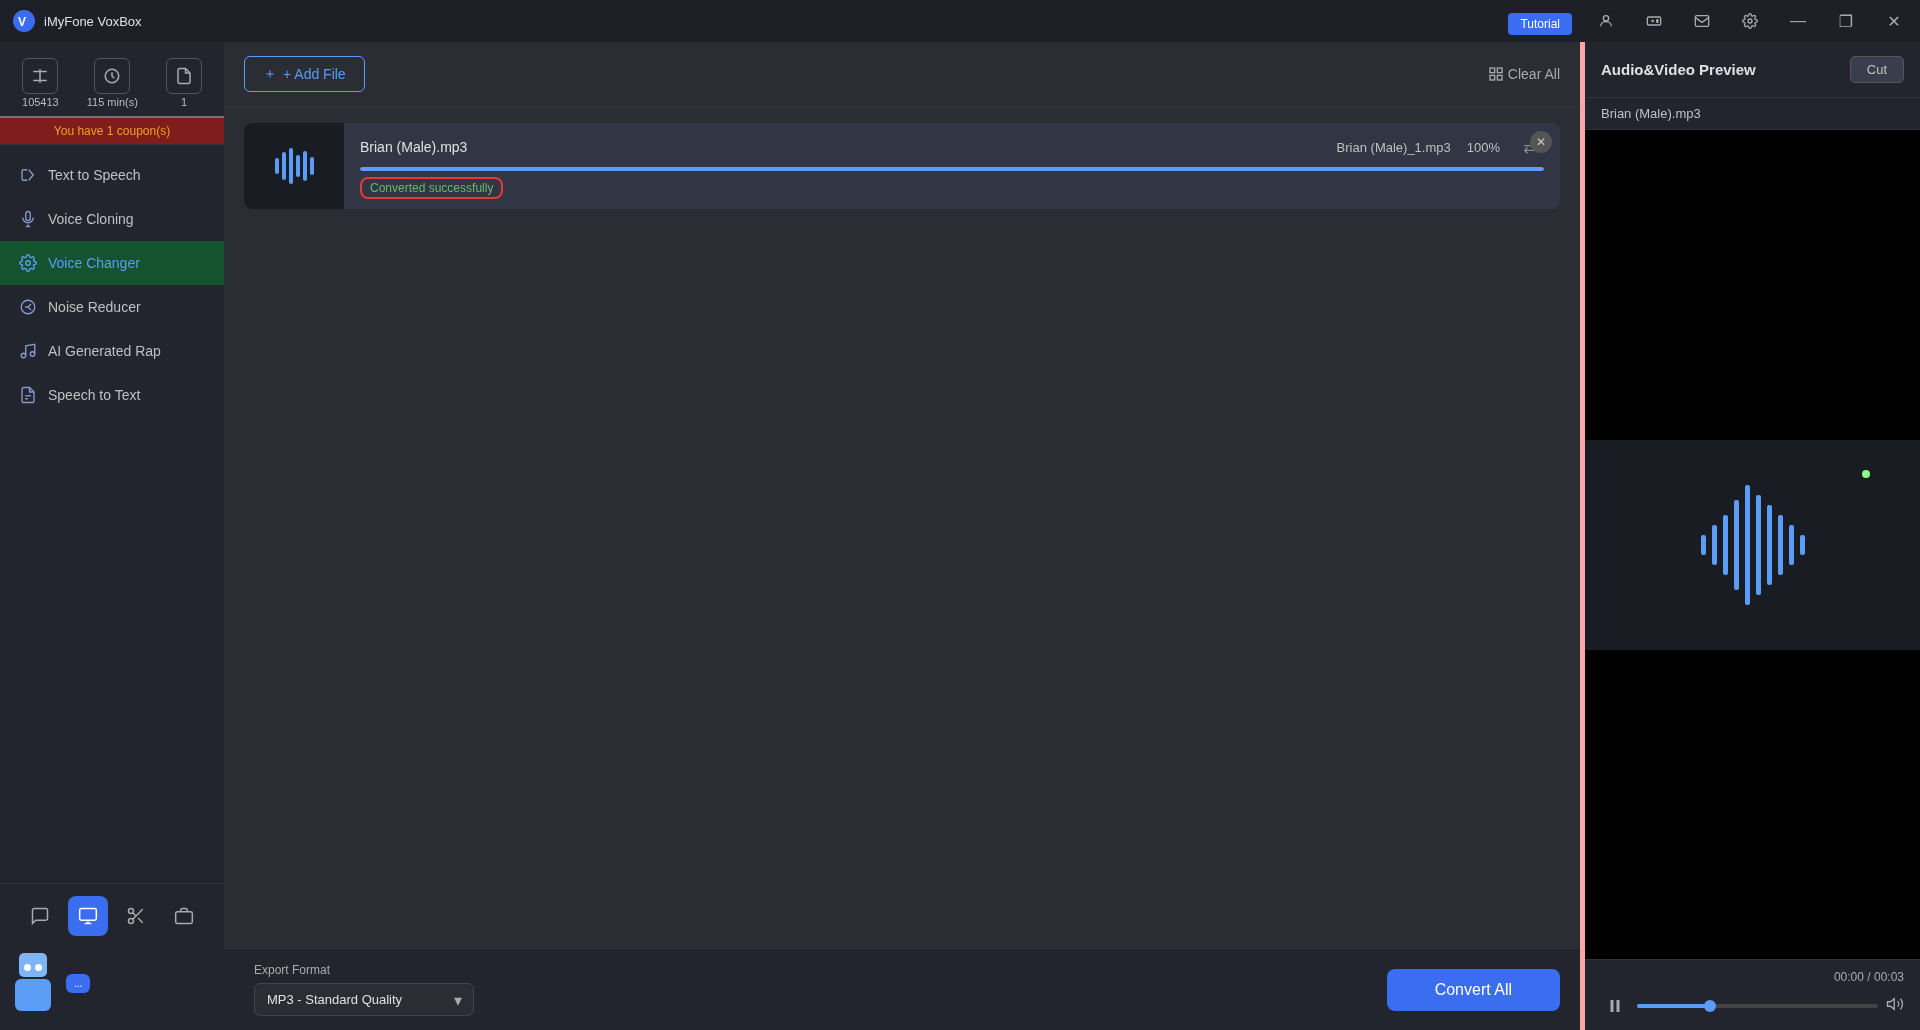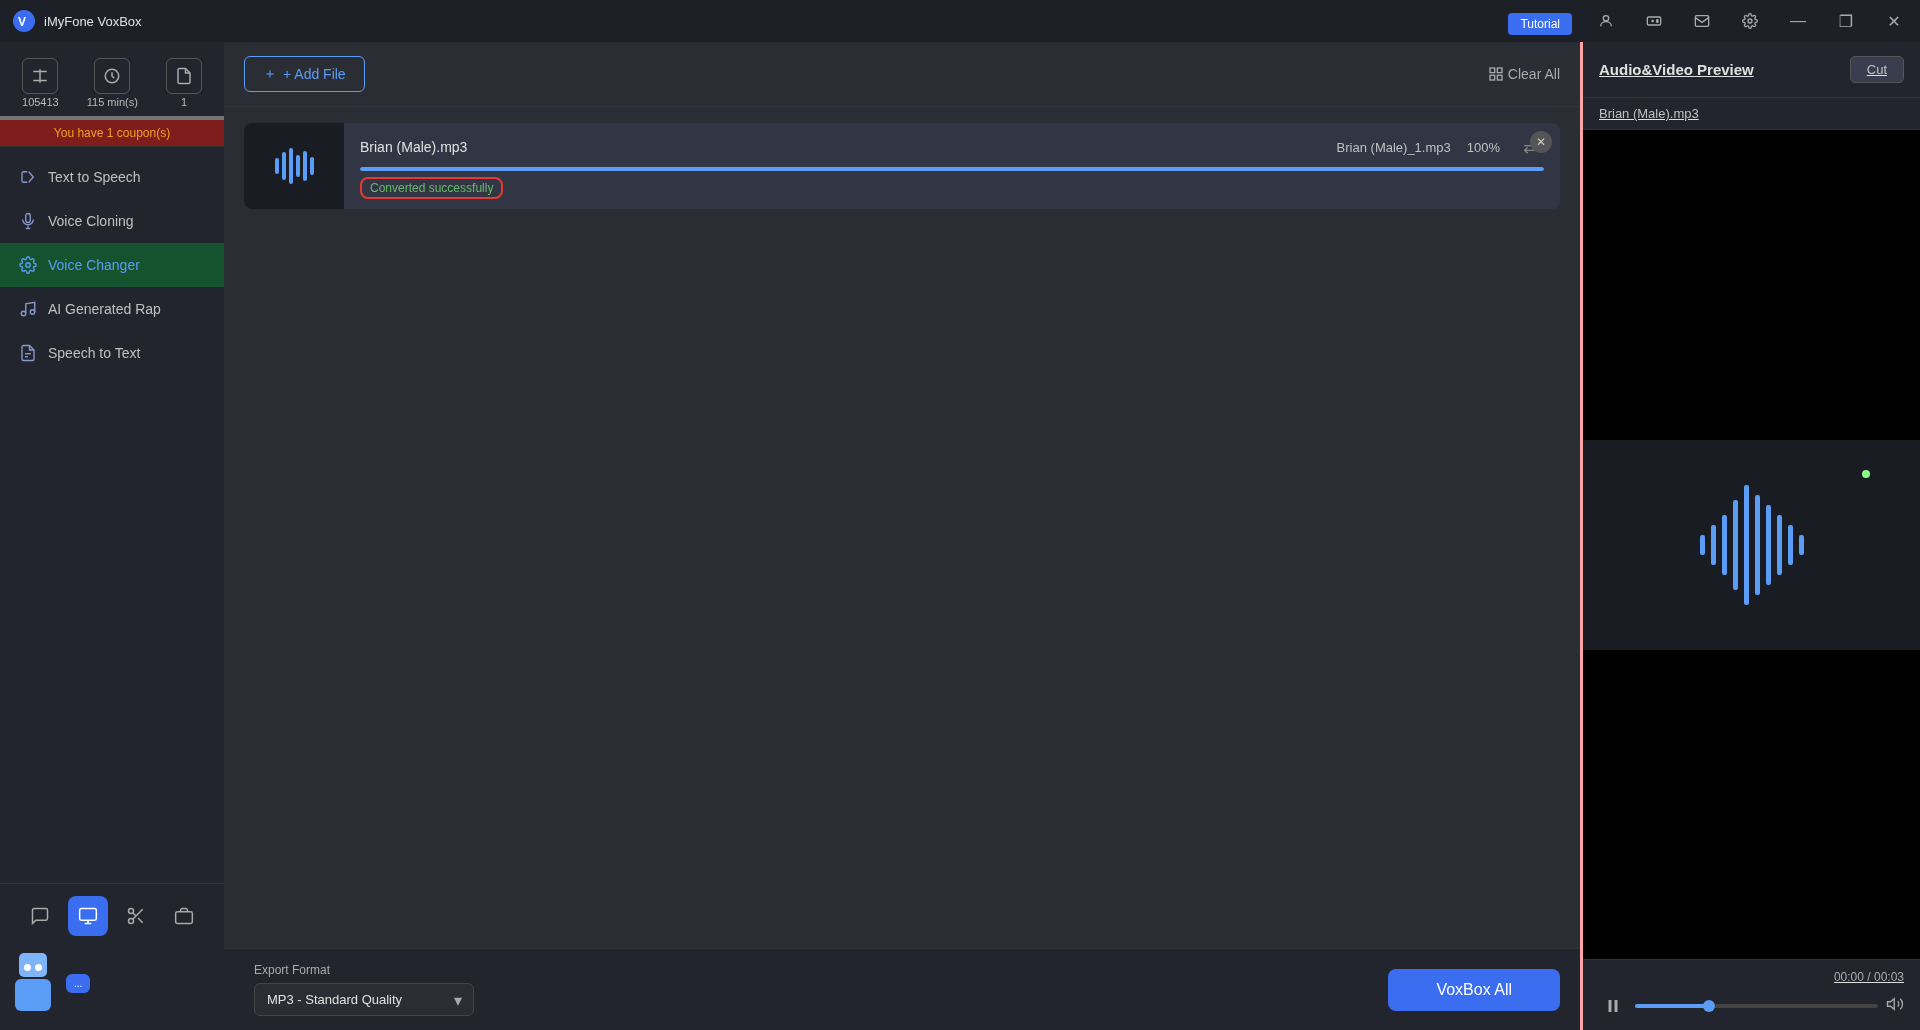--- a/index.html
+++ b/index.html
@@ -77,21 +77,21 @@
       flex-direction: column;
       flex-shrink: 0;
       padding-bottom: 12px;
     }
 
     .sidebar-stats {
       display: flex;
       align-items: center;
       justify-content: space-around;
       padding: 16px 8px 8px 8px;
-      border-bottom: 4px solid #737373;
+      border-bottom: 2px solid #737373;
     }
     .stat-item {
       display: flex;
       flex-direction: column;
       align-items: center;
       gap: 2px;
     }
     .stat-icon {
       width: 36px;
       height: 36px;
@@ -420,22 +420,21 @@
       font-weight: 500;
     }
 
     
     .preview-panel {
       width: 340px;
       background: #23252e;
       display: flex;
       flex-direction: column;
       flex-shrink: 0;
-      border-left: 3px solid #fca5a5;
-      text-decoration: underline;
+      border-left: 5px solid #fca5a5;
     }
     .preview-header {
       padding: 14px 16px;
       border-bottom: 1px solid #333;
       display: flex;
       align-items: center;
       justify-content: space-between;
     }
     .preview-title {
       font-size: 15px;
@@ -623,20 +622,29 @@
         <span>Voice Cloning</span>
       </div>
       <div class="nav-item active">
         <span class="nav-item-icon">
           <svg width="18" height="18" viewBox="0 0 24 24" fill="none" stroke="#5b9cf6" stroke-width="1.8">
               <circle cx="12" cy="12" r="3"></circle>
               <path d="M19.4 15a1.65 1.65 0 0 0 .33 1.82l.06.06a2 2 0 0 1-2.83 2.83l-.06-.06a1.65 1.65 0 0 0-1.82-.33 1.65 1.65 0 0 0-1 1.51V21a2 2 0 0 1-4 0v-.09A1.65 1.65 0 0 0 9 19.4a1.65 1.65 0 0 0-1.82.33l-.06-.06a2 2 0 0 1-2.83-2.83l.06-.06A1.65 1.65 0 0 0 4.68 15a1.65 1.65 0 0 0-1.51-1H3a2 2 0 0 1 0-4h.09A1.65 1.65 0 0 0 4.6 9a1.65 1.65 0 0 0-.33-1.82l-.06-.06a2 2 0 0 1 2.83-2.83l.06.06A1.65 1.65 0 0 0 9 4.68a1.65 1.65 0 0 0 1-1.51V3a2 2 0 0 1 4 0v.09a1.65 1.65 0 0 0 1 1.51 1.65 1.65 0 0 0 1.82-.33l.06-.06a2 2 0 0 1 2.83 2.83l-.06.06A1.65 1.65 0 0 0 19.4 9a1.65 1.65 0 0 0 1.51 1H21a2 2 0 0 1 0 4h-.09a1.65 1.65 0 0 0-1.51 1z"></path>
             </svg>
         </span>
         <span style="color:#5b9cf6;">Voice Changer</span>
+      </div>
+      <div class="nav-item">
+        <span class="nav-item-icon">
+          <svg width="18" height="18" viewBox="0 0 24 24" fill="none" stroke="currentColor" stroke-width="1.8">
+              <circle cx="12" cy="12" r="9"></circle>
+              <path d="M8 12h4m0 0l4-4m-4 4l4 4"></path>
+            </svg>
+        </span>
+        <span>Noise Reducer</span>
       </div>
       <div class="nav-item">
         <span class="nav-item-icon">
           <svg width="18" height="18" viewBox="0 0 24 24" fill="none" stroke="currentColor" stroke-width="1.8">
               <path d="M9 18V5l12-2v13"></path>
               <circle cx="6" cy="18" r="3"></circle>
               <circle cx="18" cy="16" r="3"></circle>
             </svg>
         </span>
         <span>AI Generated Rap</span>
@@ -750,21 +758,21 @@
 
     <div class="export-bar">
       <div class="export-field">
         <label class="export-label">Export Format</label>
         <div class="select-wrapper">
           <select class="export-select"><option>MP3 - Standard Quality</option></select>
         </div>
       </div>
 
 
-      <button class="convert-all-btn">VoxBox All</button>
+      <button class="convert-all-btn">Convert All</button>
     </div>
   </div>
 
   <div class="preview-panel">
     <div class="preview-header">
       <span class="preview-title">Audio&amp;Video Preview</span>
       <button class="preview-cut-btn">Cut</button>
     </div>
     <div style="display:flex;align-items:center;justify-content:space-between;padding:8px 16px;border-bottom:1px solid #333;">
       <span style="font-size:13px;color:#c0c0c0;">Brian (Male).mp3</span>

